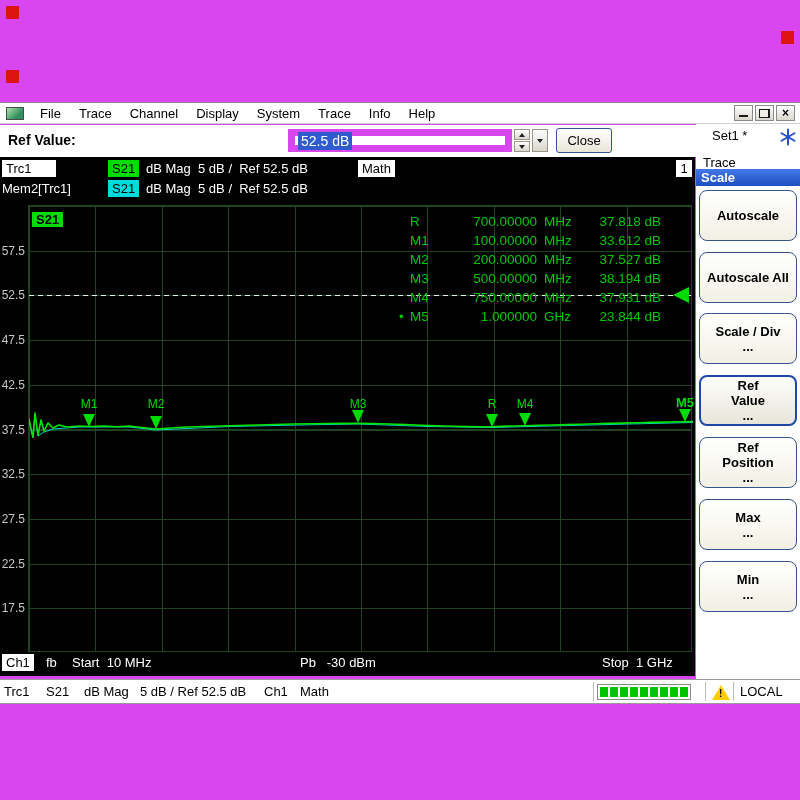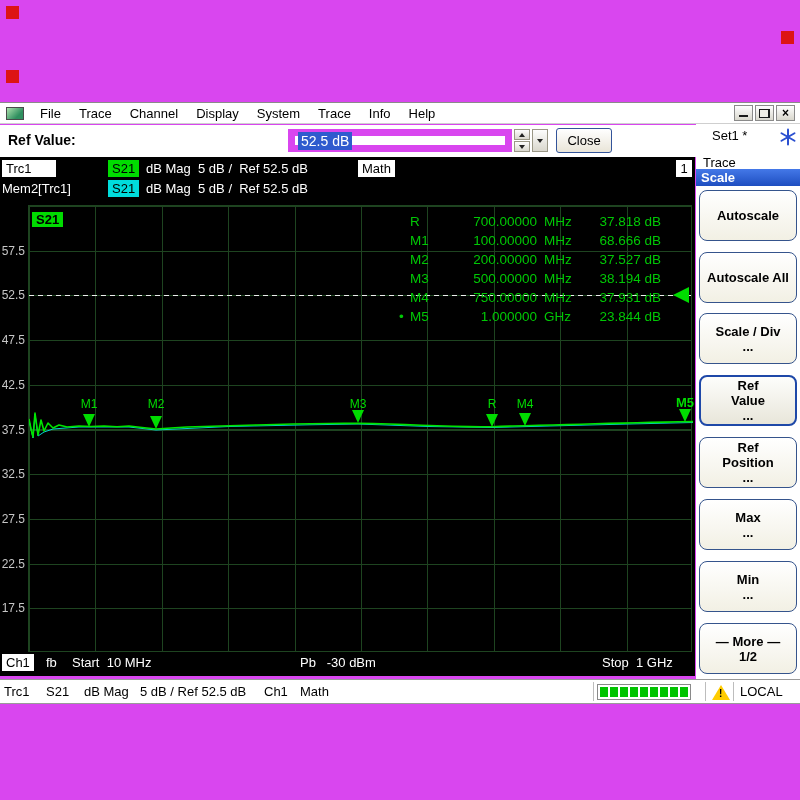--- a/index.html
+++ b/index.html
@@ -201,21 +201,21 @@
         <div class="mrow">
           <span class="mc-name"><span class="mdot"></span><span>R</span></span>
           <span class="mc-freq">700.00000</span>
           <span class="mc-unit">MHz</span>
           <span class="mc-lvl">37.818 dB</span>
         </div>
         <div class="mrow">
           <span class="mc-name"><span class="mdot"></span><span>M1</span></span>
           <span class="mc-freq">100.00000</span>
           <span class="mc-unit">MHz</span>
-          <span class="mc-lvl">68.666 dB</span>
+          <span class="mc-lvl">33.612 dB</span>
         </div>
         <div class="mrow">
           <span class="mc-name"><span class="mdot"></span><span>M2</span></span>
           <span class="mc-freq">200.00000</span>
           <span class="mc-unit">MHz</span>
           <span class="mc-lvl">37.527 dB</span>
         </div>
         <div class="mrow">
           <span class="mc-name"><span class="mdot"></span><span>M3</span></span>
           <span class="mc-freq">500.00000</span>
@@ -280,24 +280,20 @@
       <span>...</span>
     </button>
     <button class="skey" style="top:375px">
       <span>Max</span>
       <span>...</span>
     </button>
     <button class="skey" style="top:437px">
       <span>Min</span>
       <span>...</span>
     </button>
-    <button class="skey" style="top:499px">
-      <span>— More —</span>
-      <span>1/2</span>
-    </button>
   </div>
 
   <div class="statusbar">
     <span class="stitem" style="left:4px">Trc1</span>
     <span class="stitem" style="left:46px">S21</span>
     <span class="stitem" style="left:84px">dB Mag</span>
     <span class="stitem" style="left:140px">5 dB / Ref 52.5 dB</span>
     <span class="stitem" style="left:264px">Ch1</span>
     <span class="stitem" style="left:300px">Math</span>
 

